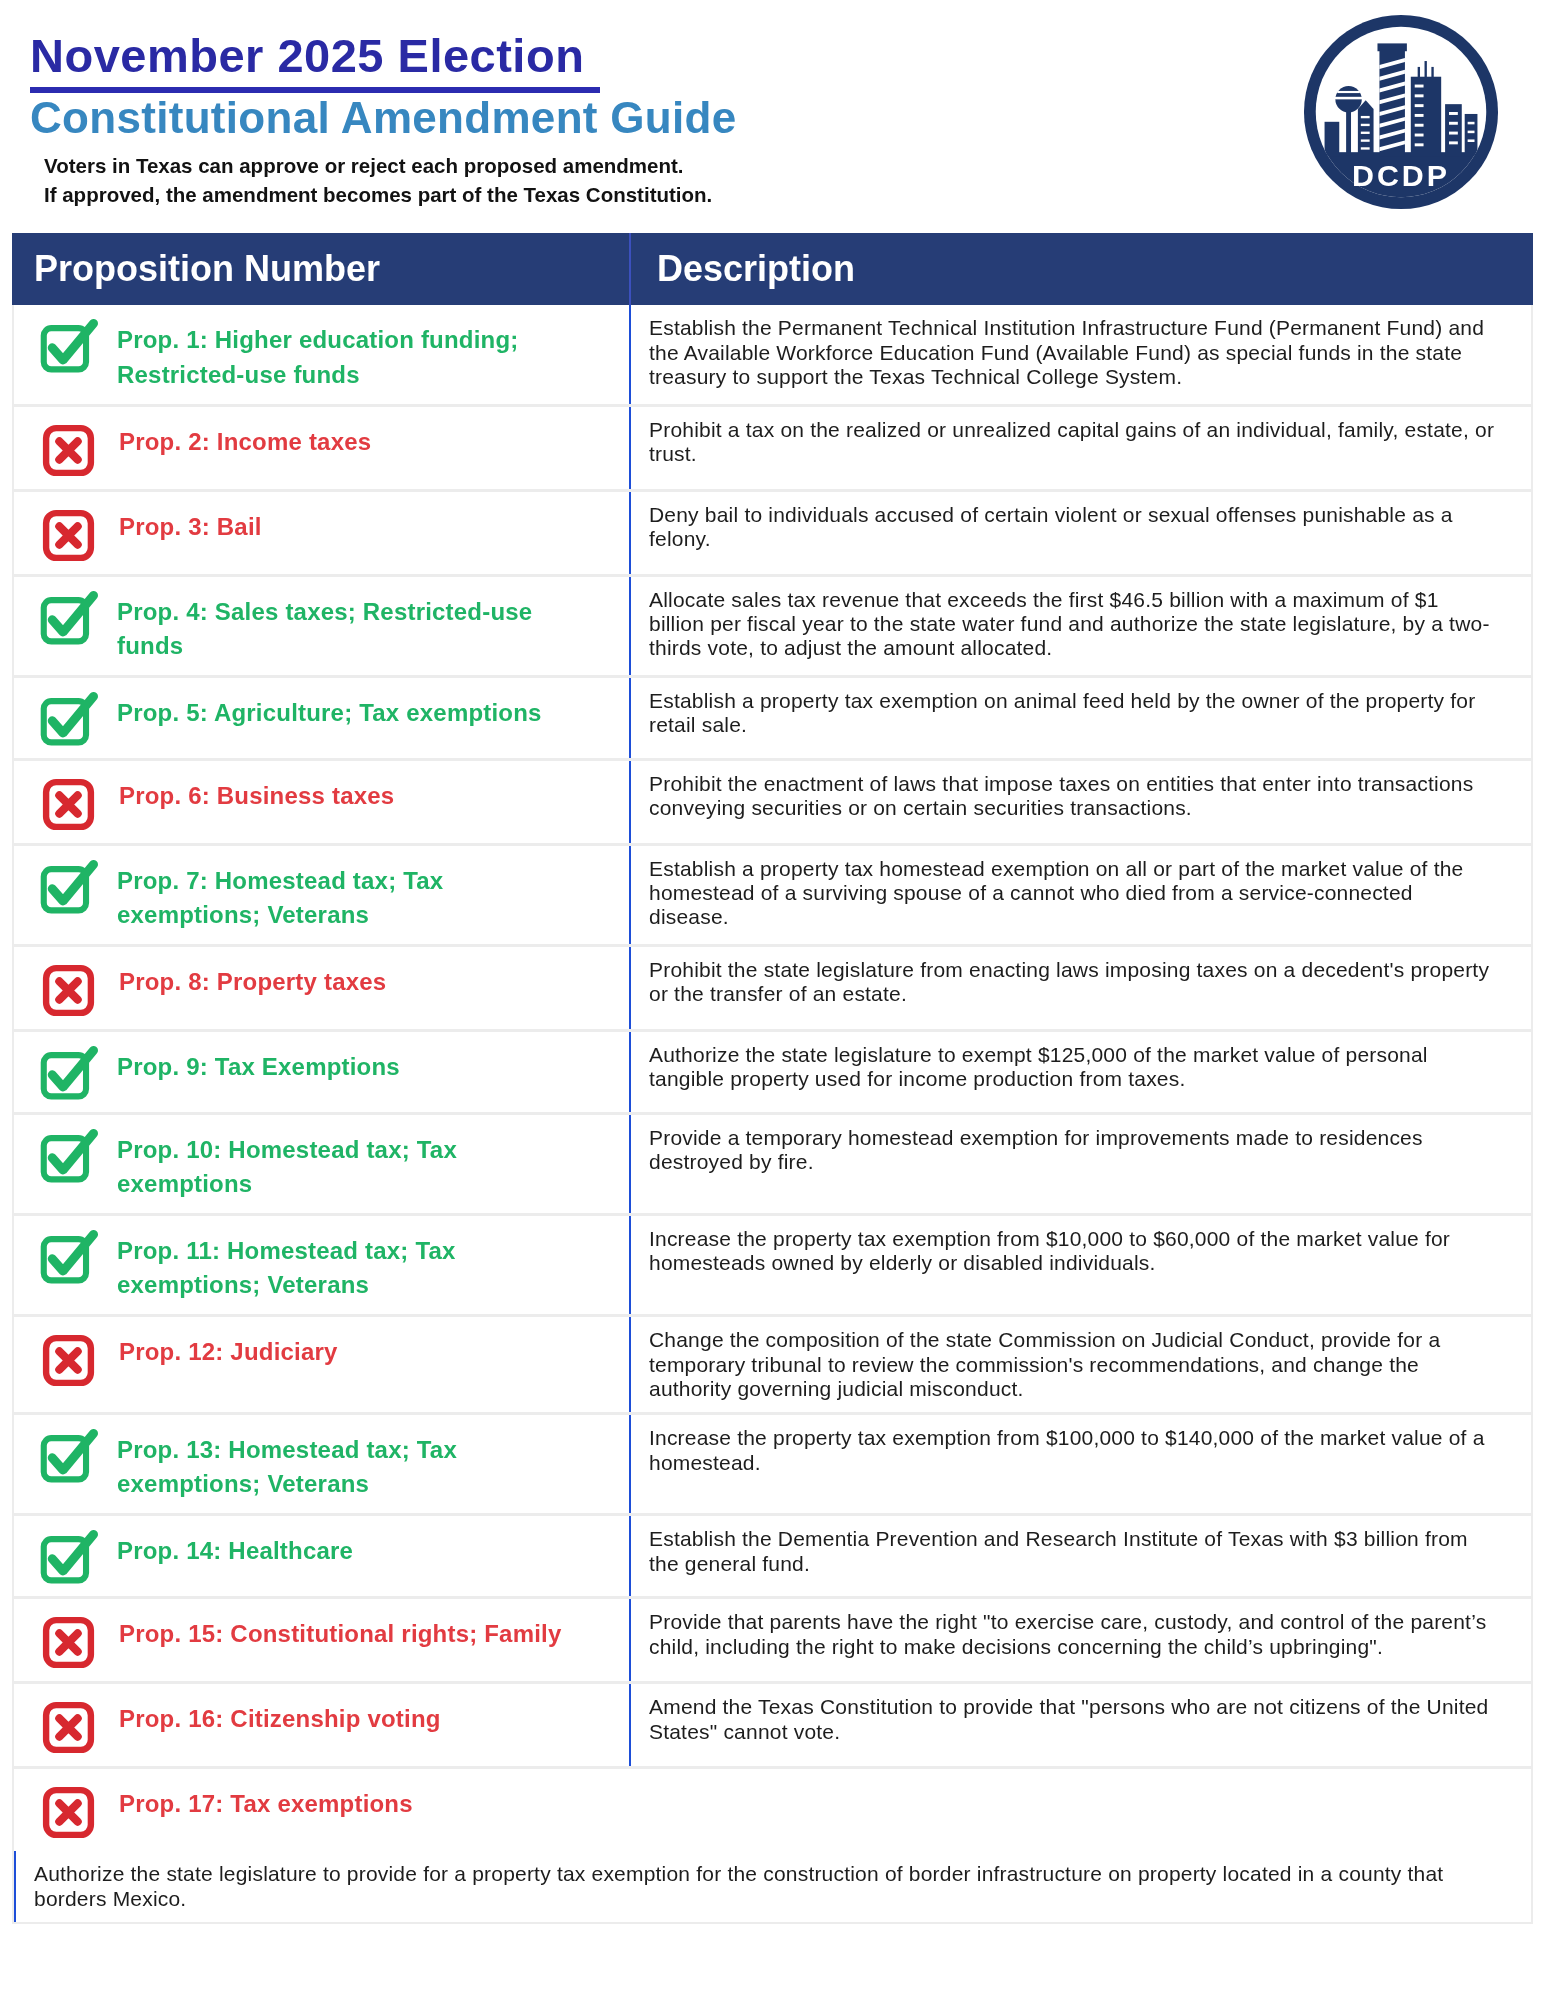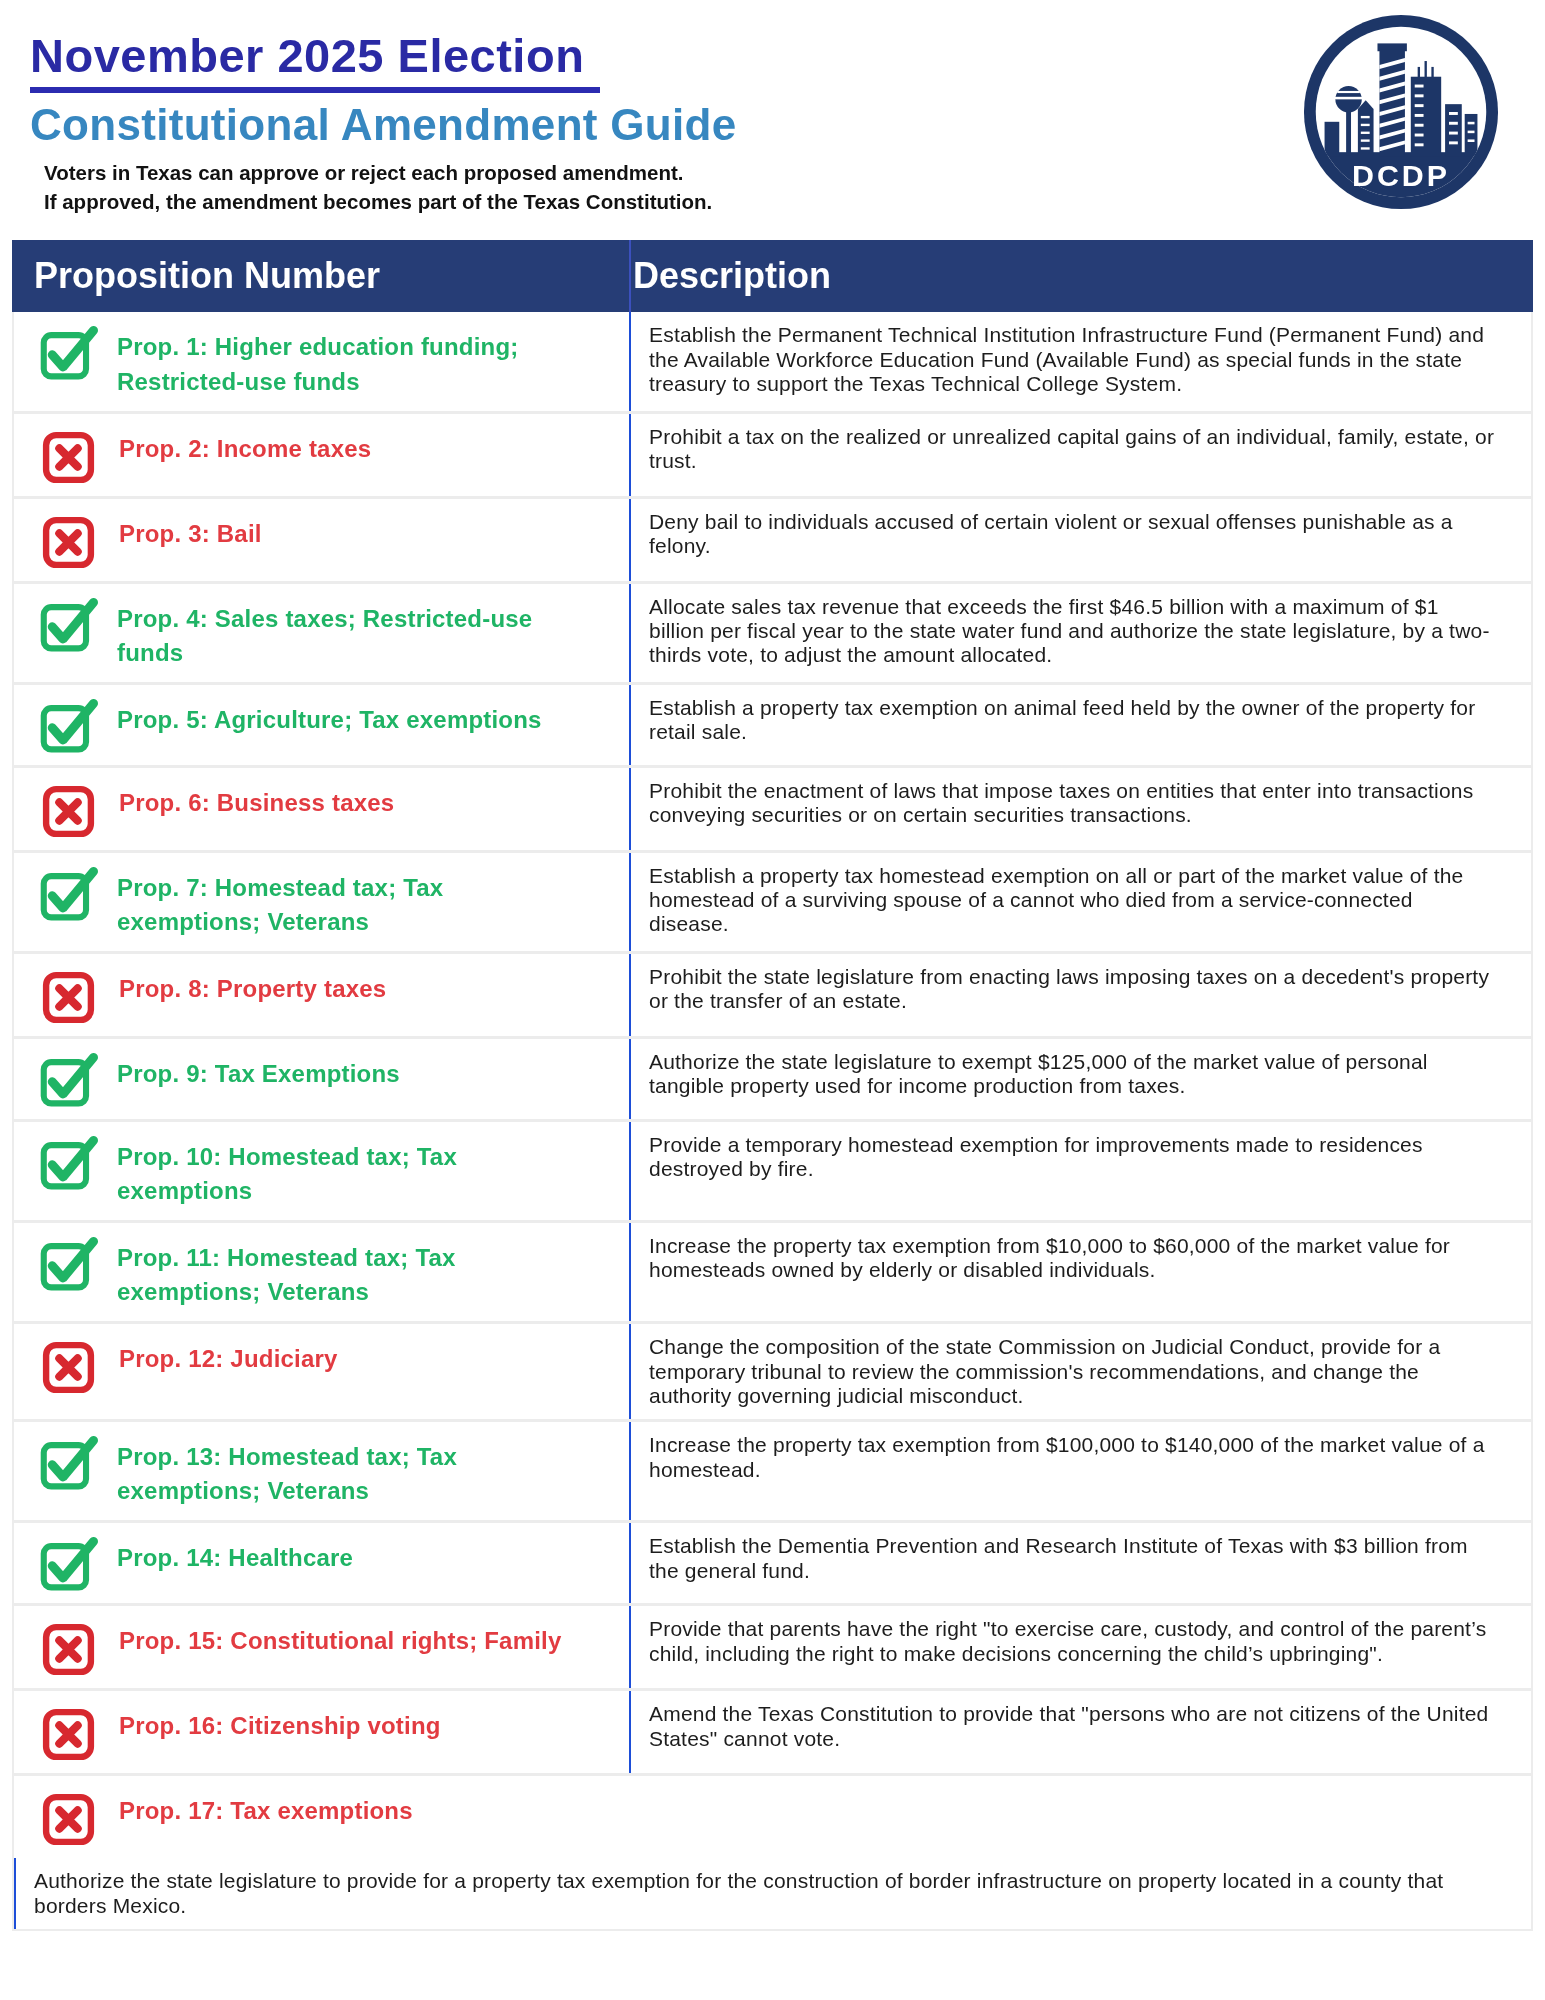--- a/index.html
+++ b/index.html
@@ -9,34 +9,34 @@
   }
   
   .hdr{padding:30px 40px 0 30px;position:relative;}
   .title-line{margin:0;}
   .title-main{
     display:inline-block;font-size:47px;font-weight:800;color:#2a2aa4;
     border-bottom:6px solid #2b2bb0;padding:0 16px 5px 0;line-height:1.1;
     letter-spacing:0.5px;
   }
   .title-sub{
-    margin:8px 0 10px 0;font-size:44px;font-weight:800;color:#3787c0;
+    margin:1px 0 10px 0;font-size:44px;font-weight:800;color:#3787c0;
     line-height:1.08;letter-spacing:0.3px;
   }
   .intro{margin:6px 0 0 14px;font-size:20.5px;font-weight:700;color:#121212;line-height:1.42;}
   .logo{position:absolute;top:14px;right:46px;width:196px;height:196px;}
   
   .gtable{margin:24px 12px 0 12px;border:2px solid #ececec;border-top:none;}
   .thead{
     display:flex;background:#263d76;color:#ffffff;height:72px;align-items:stretch;
     font-weight:700;font-size:36px;margin:-0px -2px 0 -2px;
   }
   .th{display:flex;align-items:center;box-sizing:border-box;}
   .th1{width:617px;padding-left:22px;}
-  .th2{flex:1;padding-left:2px;border-left:2px solid #3c50bd;}
+  .th2{flex:1;padding-left:26px;border-left:2px solid #3c50bd;}
   .trow{display:flex;background:#ffffff;border-bottom:3px solid #ececec;}
   .trow:last-child{border-bottom:none;flex-direction:column;}
   .cell{box-sizing:border-box;}
   .cell-prop{
     width:615px;padding:12px 16px 12px 26px;display:flex;align-items:flex-start;gap:15px;
   }
   .cell-desc{
     flex:1;border-left:2px solid #1d4ed8;padding:11px 36px 11px 18px;
     display:flex;align-items:flex-start;
   }

